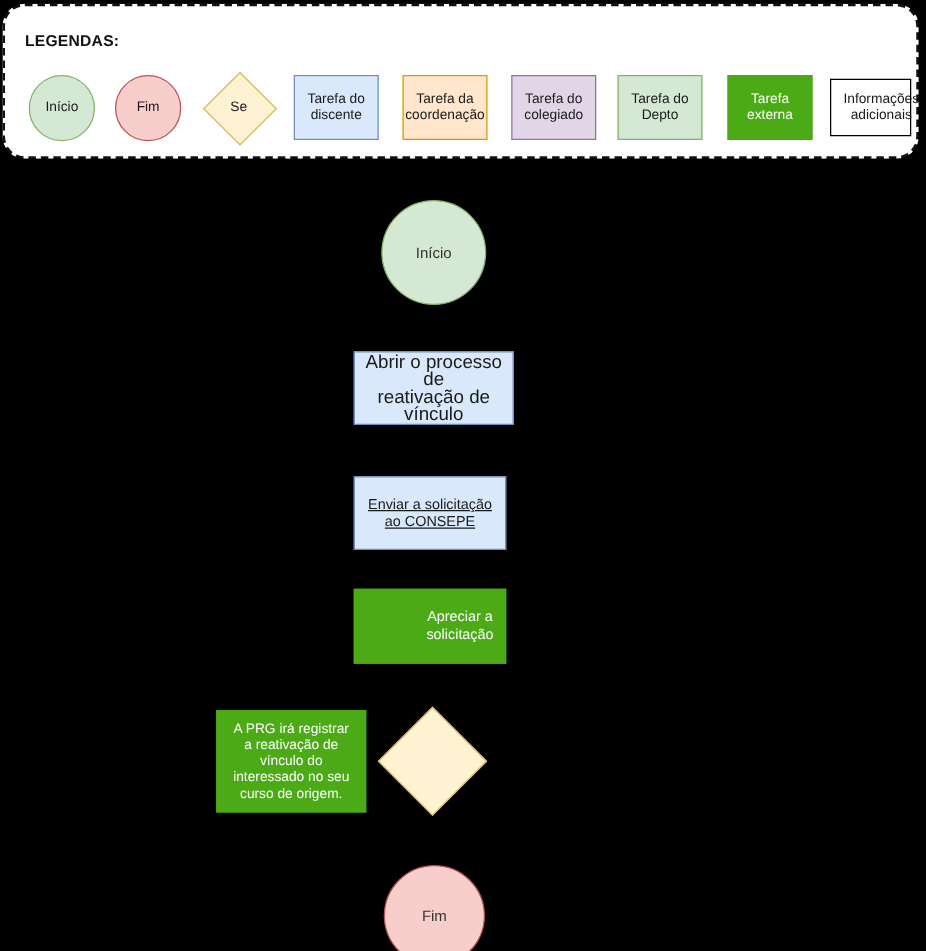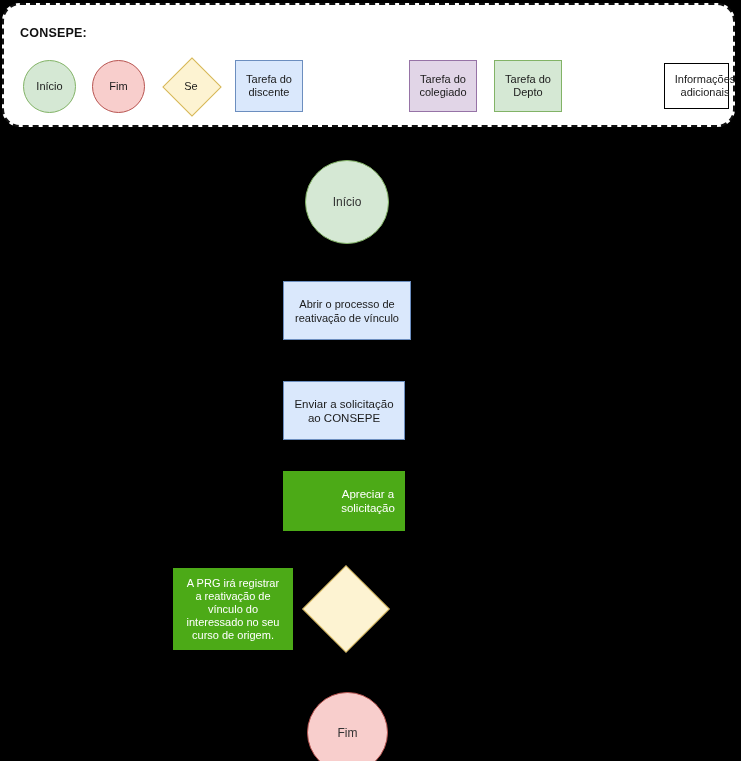--- a/index.html
+++ b/index.html
@@ -99,69 +99,77 @@
   .diamond-node {
     position: absolute;
     transform: rotate(45deg);
   }
 </style>
 </head>
 <body>
 
 <div id="legend-panel">
 
-  <div id="legend-title">CONSEPE:</div>
+  <div id="legend-title">LEGENDAS:</div>
 
   <div class="legend-item legend-circle" style="left:19px; top:55px; width:53px; height:53px; background:#d5e8d4; border:1px solid #82b366;">
     <span class="node-text">Início</span>
   </div>
 
   <div class="legend-item legend-circle" style="left:88px; top:55px; width:53px; height:53px; background:#f8cecc; border:1px solid #b85450;">
     <span class="node-text">Fim</span>
   </div>
 
   <div class="legend-diamond-wrap" style="left:159px; top:53px;">
     <div class="legend-diamond-shape"></div>
     <div class="legend-diamond-label">Se</div>
   </div>
 
   <div class="legend-item" style="left:231px; top:55px; width:68px; height:52px; background:#dae8fc; border:1px solid #6c8ebf;">
     <span class="node-text">Tarefa do
 discente</span>
   </div>
 
+  <div class="legend-item" style="left:318px; top:55px; width:68px; height:52px; background:#ffe6cc; border:1px solid #d79b00;">
+    <span class="node-text">Tarefa da
+coordenação</span>
+  </div>
 
   <div class="legend-item" style="left:405px; top:55px; width:68px; height:52px; background:#e1d5e7; border:1px solid #9673a6;">
     <span class="node-text">Tarefa do
 colegiado</span>
   </div>
 
   <div class="legend-item" style="left:490px; top:55px; width:68px; height:52px; background:#d5e8d4; border:1px solid #82b366;">
     <span class="node-text">Tarefa do
 Depto</span>
   </div>
 
+  <div class="legend-item" style="left:578px; top:55px; width:68px; height:52px; background:#4caa17; border:1px solid #4caa17; color:#ffffff;">
+    <span class="node-text">Tarefa
+externa</span>
+  </div>
 
   <div class="legend-item" style="left:660px; top:58px; width:65px; height:46px; background:#ffffff; border:1px solid #000000;padding-left:17px;">
     <span class="node-text">Informações
 adicionais</span>
   </div>
 
 </div>
 
 <div class="node circle-node" style="left:305px; top:160px; width:84px; height:84px; background:#d5e8d4; border:1px solid #82b366; color:#333333; font-size:12px; line-height:14px;">
   <span class="node-text">Início</span>
 </div>
 
-<div class="node" style="left:283px; top:281px; width:128px; height:59px; background:#dae8fc; border:1px solid #6c8ebf; color:#1a1a1a; font-size:11px; line-height:14px;">
+<div class="node" style="left:283px; top:281px; width:128px; height:59px; background:#dae8fc; border:1px solid #6c8ebf; color:#1a1a1a; font-size:15px; line-height:14px;">
   <span class="node-text">Abrir o processo de
 reativação de vínculo</span>
 </div>
 
-<div class="node" style="left:283px; top:381px; width:122px; height:59px; background:#dae8fc; border:1px solid #6c8ebf; color:#1a1a1a; font-size:11.5px; line-height:14px;">
+<div class="node" style="left:283px; top:381px; width:122px; height:59px; background:#dae8fc; border:1px solid #6c8ebf; color:#1a1a1a; font-size:11.5px; line-height:14px;text-decoration:underline;">
   <span class="node-text">Enviar a solicitação
 ao CONSEPE</span>
 </div>
 
 <div class="node" style="left:283px; top:471px; width:122px; height:60px; background:#4caa17; border:1px solid #4caa17; color:#ffffff; font-size:11.5px; line-height:14px;padding-left:48px;">
   <span class="node-text">Apreciar a solicitação</span>
 </div>
 
 <div class="node" style="left:127px; top:568px; width:120px; height:82px; background:#4caa17; border:1px solid #4caa17; color:#ffffff; font-size:11px; line-height:13px;margin-left:46px;">
   <span class="node-text">A PRG irá registrar

